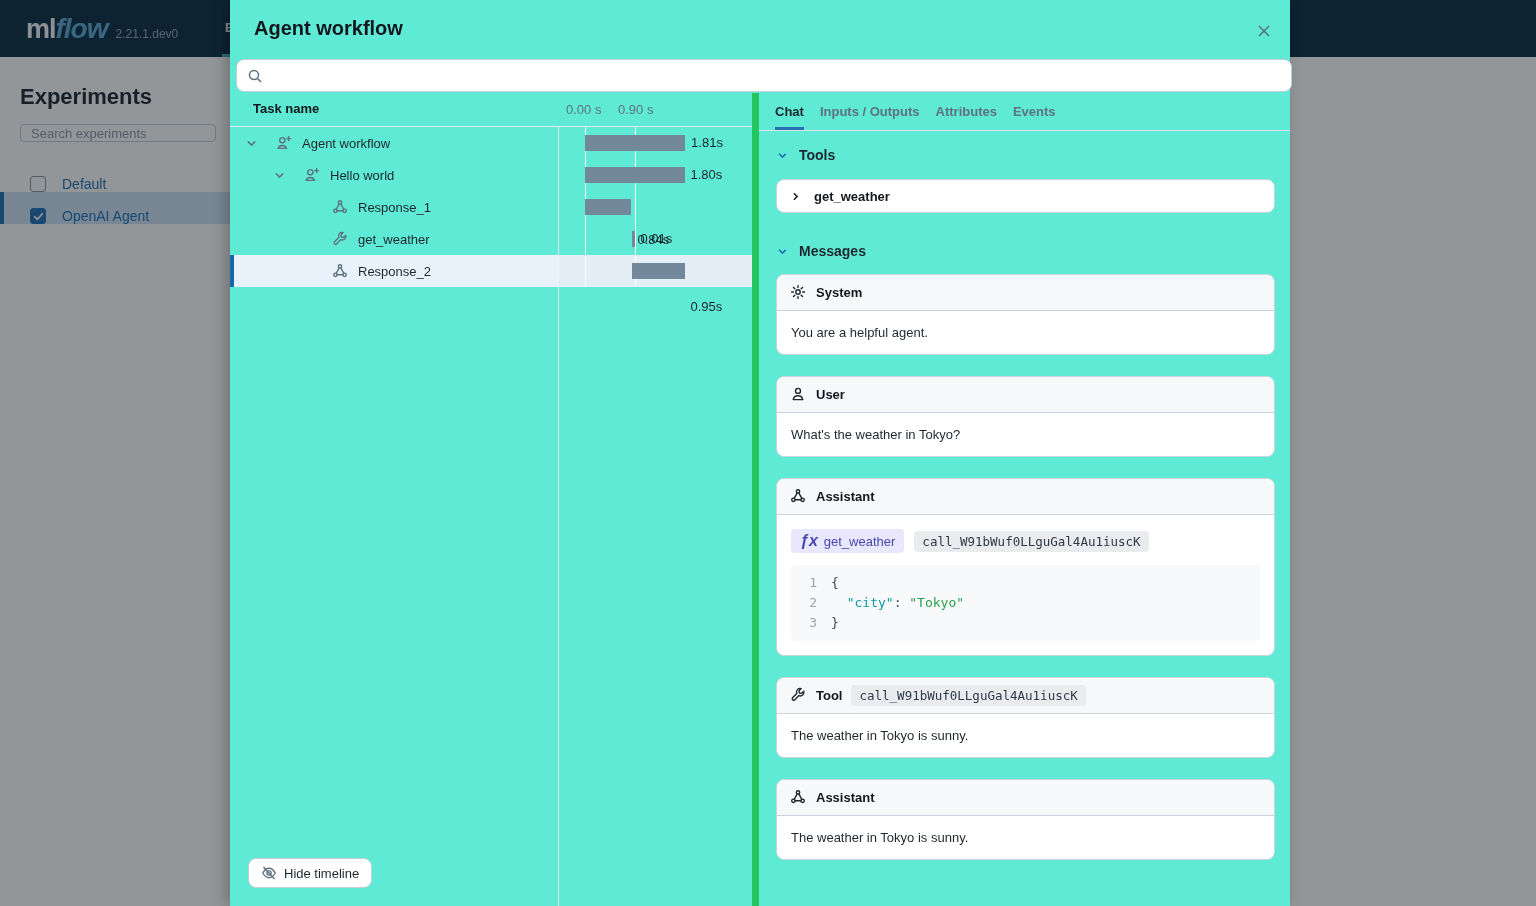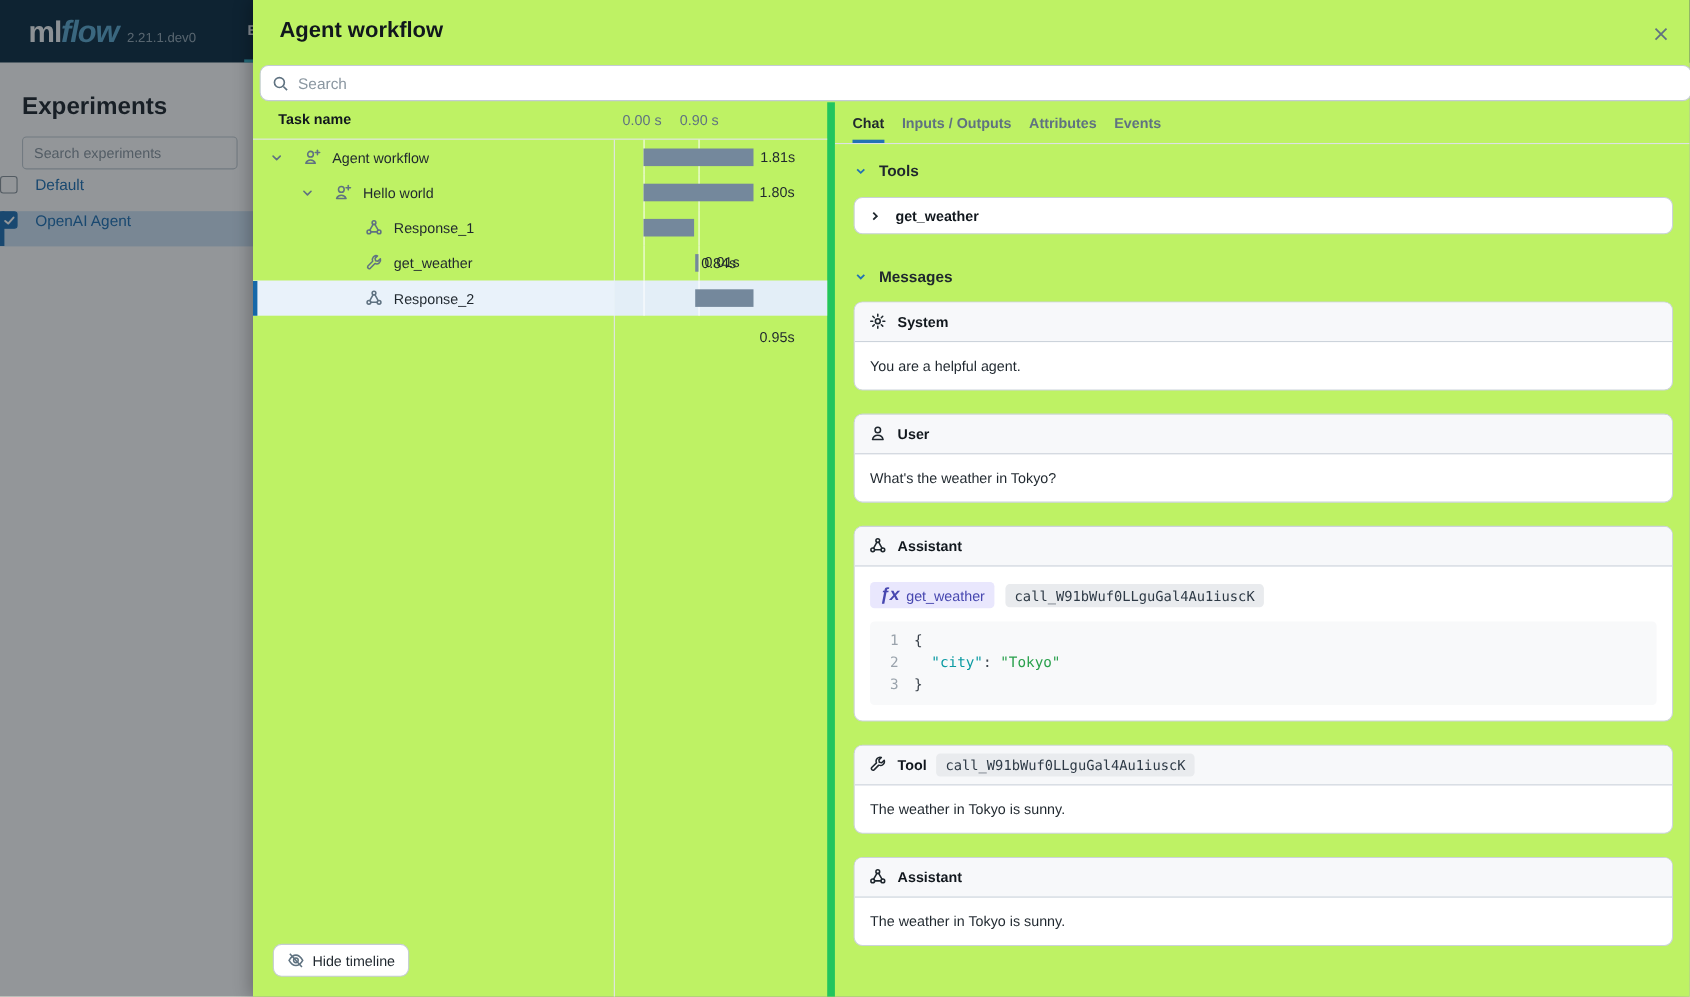--- a/index.html
+++ b/index.html
@@ -11,35 +11,35 @@
   .topbar { position:absolute; left:0; top:0; right:0; height:57px; background:#0e2f44; }
   .logo { position:absolute; left:26px; top:13px; display:flex; align-items:baseline; }
   .logo-ml { color:#f3f6f8; font-weight:700; font-size:27px; letter-spacing:-1px; }
   .logo-flow { color:#5ea9cf; font-style:italic; font-weight:700; font-size:28px; letter-spacing:-1px; }
   .logo-version { color:#93a6b3; font-size:12px; margin-left:8px; }
   .topnav-item { position:absolute; left:225px; top:20px; color:#e8edf2; font-size:13px; font-weight:600; }
   .topnav-underline { position:absolute; left:222px; bottom:0; width:86px; height:3px; background:#36b2c9; }
 
   .sidebar { position:absolute; left:0; top:57px; width:230px; bottom:0; background:#fff; }
   .sidebar-title { position:absolute; left:20px; top:27px; font-size:22px; font-weight:700; color:#1f272e; }
-  .sidebar-search { position:absolute; left:20px; top:67px; width:196px; height:30px; border:1px solid #c4cdd3;
+  .sidebar-search { position:absolute; left:20px; top:67px; width:196px; height:18px; border:1px solid #c4cdd3;
     border-radius:4px; font-size:13px; color:#1f272e; padding:0 10px; outline:none; background:#fff;
     font-family:"Liberation Sans", sans-serif; }
   .sidebar-search::placeholder { color:#8b97a1; }
   .exp-list { position:absolute; left:0; top:103px; right:0; }
-  .exp-row { position:relative; height:32px; display:flex; align-items:flex-start; cursor:pointer; }
+  .exp-row { position:relative; height:32px; display:flex; align-items:flex-end; padding-left:30px; cursor:pointer; }
   .exp-row.selected { background:#cfe4f6; box-shadow:inset 4px 0 0 #2272b4; }
   .cbx { width:16px; height:16px; border:1.5px solid #8a949c; border-radius:3px; background:#fff; flex:0 0 auto; }
   .cbx.checked { background:#2272b4; border-color:#2272b4; display:flex; align-items:center; justify-content:center; }
   .exp-label { margin-left:16px; font-size:14px; color:#2272b4; }
 
   .backdrop { position:absolute; inset:0; background:rgba(15,22,28,0.45); z-index:10; }
 
   
-  .modal { position:absolute; left:230px; top:0; width:1306px; height:906px; background:#bef264; z-index:20;
+  .modal { position:absolute; left:230px; top:0; width:1060px; height:906px; background:#5eead4; z-index:20;
     box-shadow:-4px 0 14px rgba(0,0,0,0.25); }
   .modal-title { position:absolute; left:24px; top:17px; font-size:20px; font-weight:700; color:#11171d; }
   .modal-close { position:absolute; right:14px; top:19px; width:24px; height:24px; border:none; background:transparent;
     cursor:pointer; color:#5f7281; display:flex; align-items:center; justify-content:center; }
   .modal-search-wrap { position:absolute; left:6px; top:59px; right:-2px; height:33px; border:1px solid #c4ccd4;
     border-radius:8px; display:flex; align-items:center; padding:0 10px; background:#fff; }
   .modal-search { border:none; outline:none; flex:1; font-size:14px; color:#1f272e; margin-left:8px;
     font-family:"Liberation Sans", sans-serif; background:transparent; }
   .modal-search::placeholder { color:#8b97a1; }
   .modal-body { position:absolute; left:0; top:93px; right:0; bottom:0; display:flex; }
@@ -147,21 +147,20 @@
         <line x1="13" y1="3" x2="3" y2="13"></line>
     </svg>
   </button>
   <div class="modal-search-wrap">
     <span style="color:#5f7281;display:flex;">
       <svg width="16" height="16" viewBox="0 0 16 16" fill="none" stroke="currentColor" stroke-width="1.5">
         <circle cx="7" cy="7" r="4.5"></circle>
           <line x1="10.6" y1="10.6" x2="14" y2="14"></line>
       </svg>
     </span>
-    <input class="modal-search" placeholder="Search" style="">
   </div>
 
   <div class="modal-body">
 
     <div class="tree-pane">
       <div class="tree-header">
         <span class="tree-header-title">Task name</span>
         <span class="tick-label" id="tick0" style="left: 336px;">0.00 s</span>
         <span class="tick-label" id="tick1" style="left: 388px;">0.90 s</span>
       </div>

